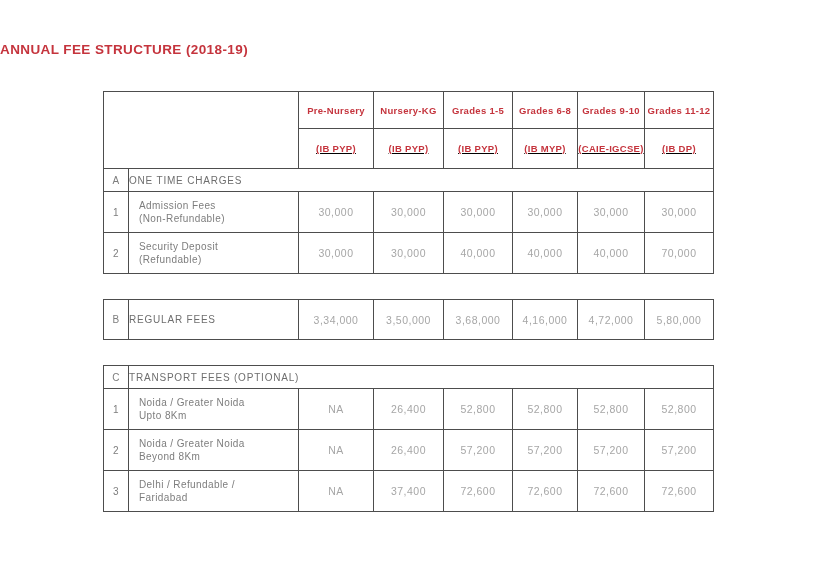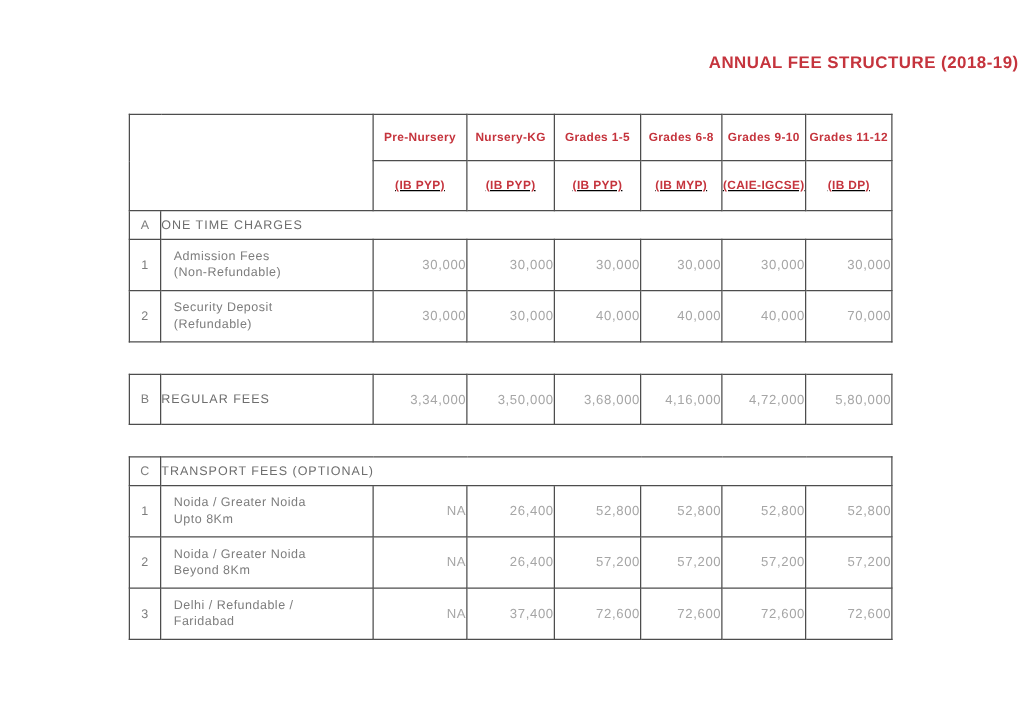--- a/index.html
+++ b/index.html
@@ -7,27 +7,26 @@
     width: 815px; height: 569px;
     background: #ffffff;
     font-family: "Liberation Sans", sans-serif;
     overflow: hidden;
   }
   .page { width: 815px; height: 569px; position: relative; }
 
   .title-block {
     position: absolute;
     top: 40px; left: 0; width: 815px;
-    text-align: right;
+    text-align: left;
     color: #c5343d;
     font-weight: bold;
     font-size: 13.5px;
     line-height: 19px;
     letter-spacing: 0.4px;
-    padding-left: 48px;
   }
 
   .tables-wrap { position: absolute; top: 91px; left: 103px; width: 612px; }
 
   table.fee-table {
     border-collapse: collapse;
     table-layout: fixed;
     width: 610px;
   }
   table.fee-table td {
@@ -71,21 +70,21 @@
     font-size: 10px;
     letter-spacing: 0.4px;
     padding-left: 10px;
     line-height: 13px;
     margin-left: 28px;
   }
 
   td.value-cell {
     color: #a6a6a6;
     font-size: 10.5px;
-    text-align: right;
+    text-align: center;
     letter-spacing: 0.5px;
   }
 
   td.corner-cell { background: #ffffff; }
 </style>
 </head>
 <body>
 
 <div class="page">
 

